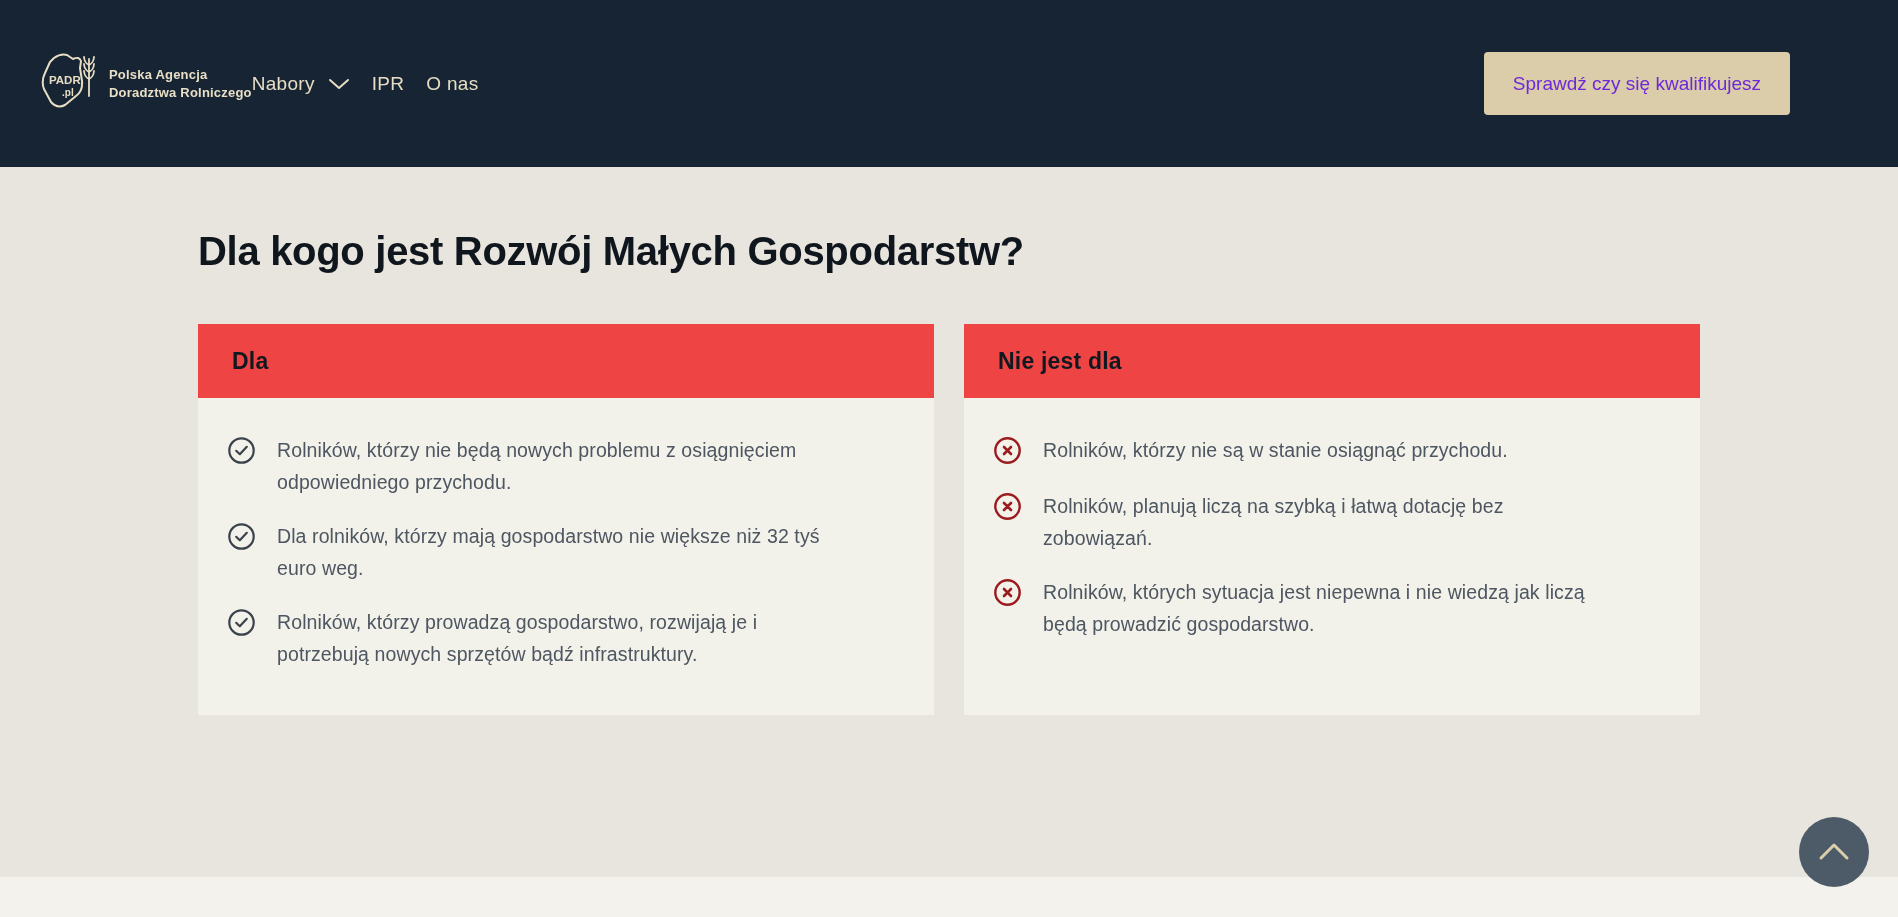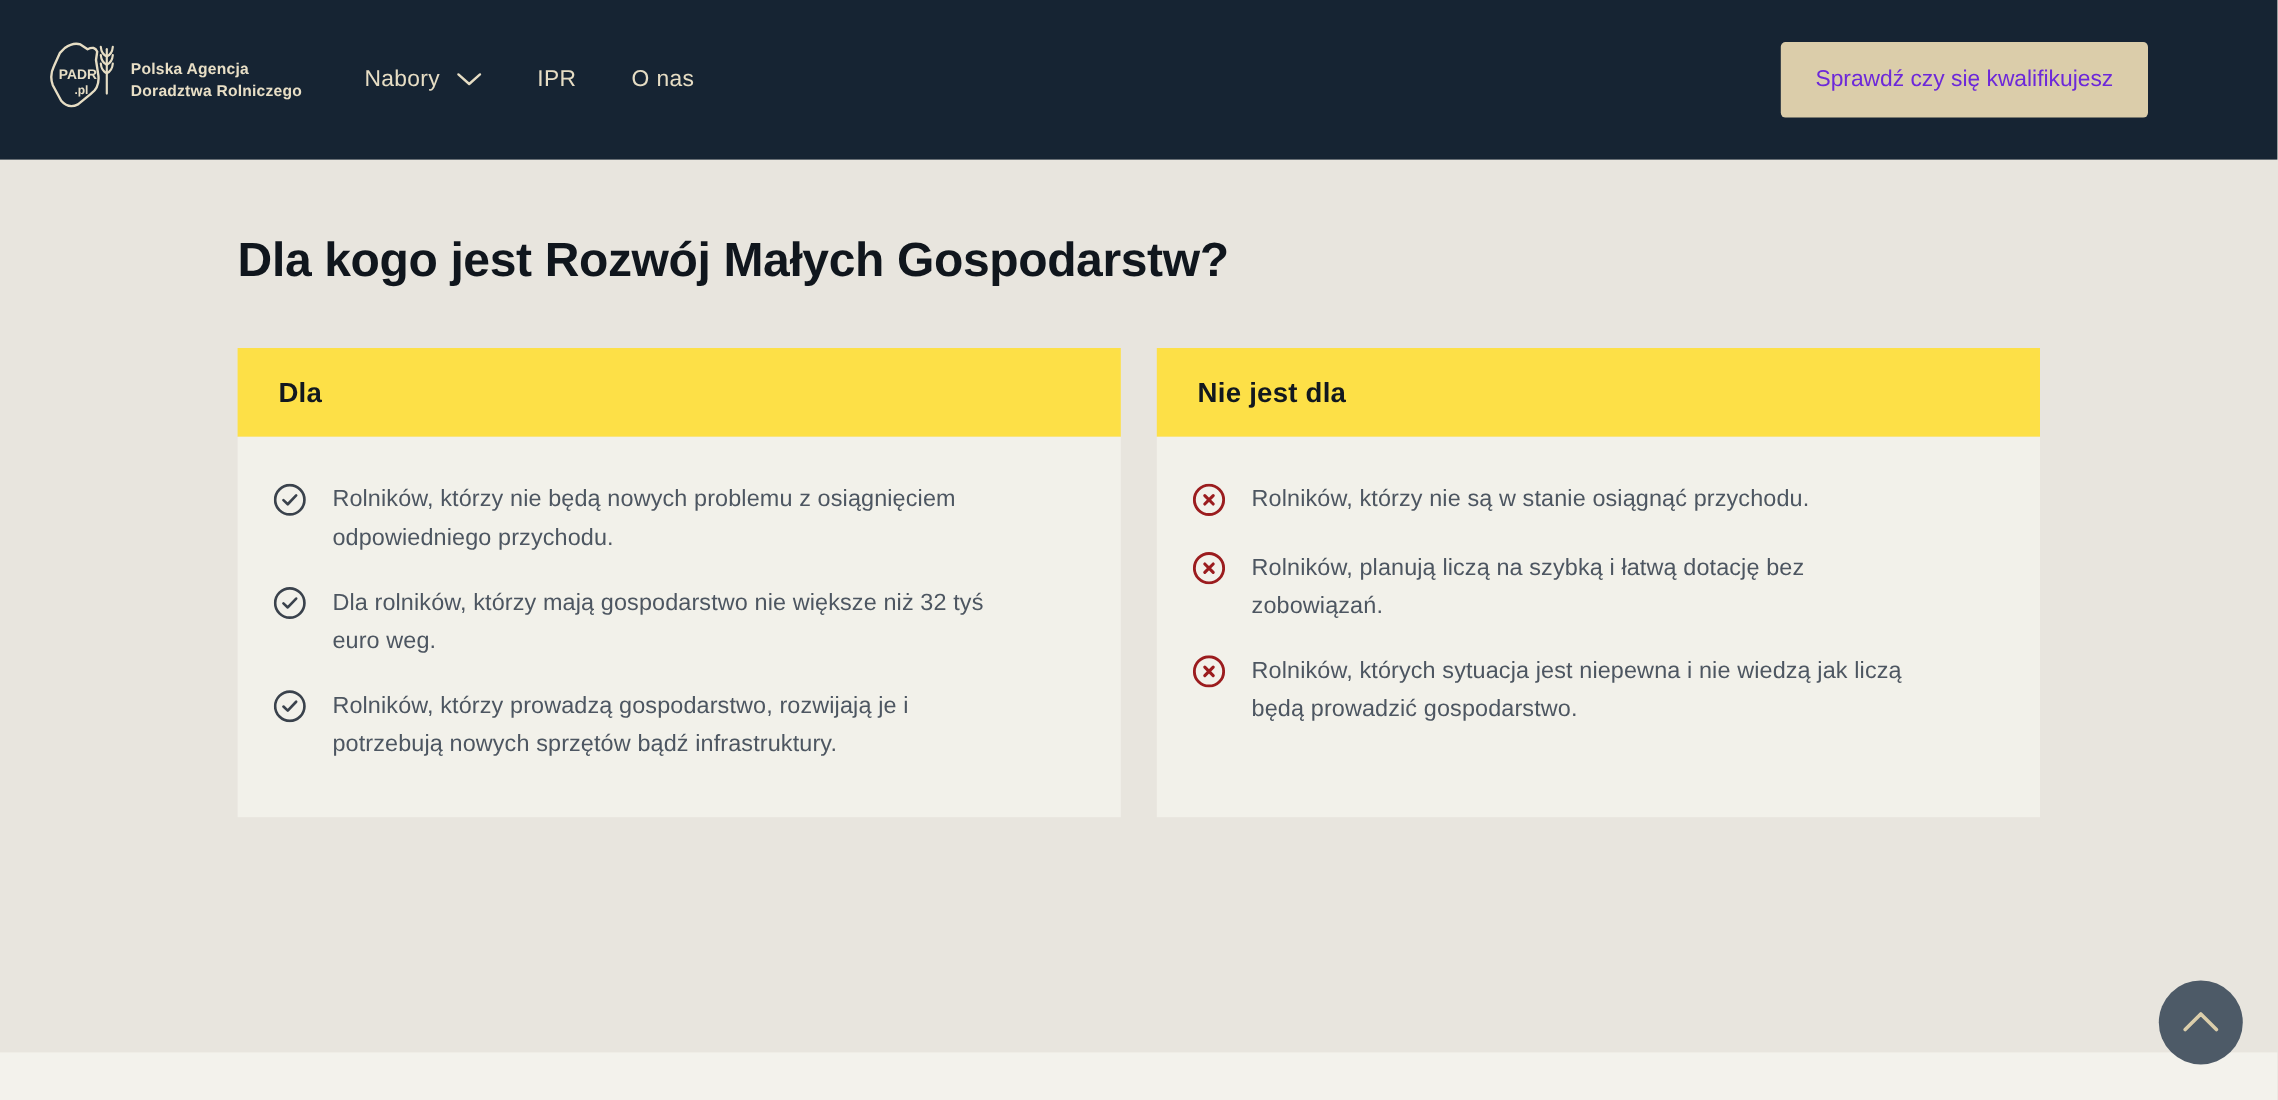--- a/index.html
+++ b/index.html
@@ -6,36 +6,36 @@
   html,body { width:1898px; height:917px; }
   body {
     font-family:"Liberation Sans", sans-serif;
     background:#e8e5de;
     position:relative;
     overflow:hidden;
   }
 
   
   .site-header {
-    height:133px;
+    height:167px;
     background:#162433;
     display:flex;
     align-items:center;
     padding:0 108px 0 40px;
   }
   .logo-wrap { display:flex; align-items:center; cursor:pointer; }
   .logo-org {
     margin-left:13px;
     color:#e8dfc6;
     font-size:13px;
     font-weight:700;
     line-height:1.35;
     letter-spacing:.2px;
   }
-  .main-nav { display:flex; align-items:center; margin-left:52px; gap:46px; }
+  .main-nav { display:flex; align-items:center; gap:22px; }
   .nav-item {
     color:#e6ddc4;
     font-size:19px;
     letter-spacing:.3px;
     display:flex;
     align-items:center;
     gap:13px;
     cursor:pointer;
   }
   .header-actions { margin-left:auto; display:flex; align-items:center; gap:17px; }
@@ -65,21 +65,21 @@
   .page-title {
     margin:60px 0 50px;
     font-size:40px;
     font-weight:800;
     letter-spacing:-0.3px;
     color:#10161d;
   }
   .cards { display:grid; grid-template-columns:1fr 1fr; gap:30px; }
   .card { display:flex; flex-direction:column; }
   .card-head {
-    background:#fde047;
+    background:#ef4444;
     height:74px;
     display:flex;
     align-items:center;
     padding:0 34px;
   }
   .card-head h2 { font-size:23px; font-weight:800; color:#12181f; letter-spacing:.2px; }
   .card-body {
     background:#f2f1ea;
     flex:1;
     padding:36px 60px 45px 30px;

